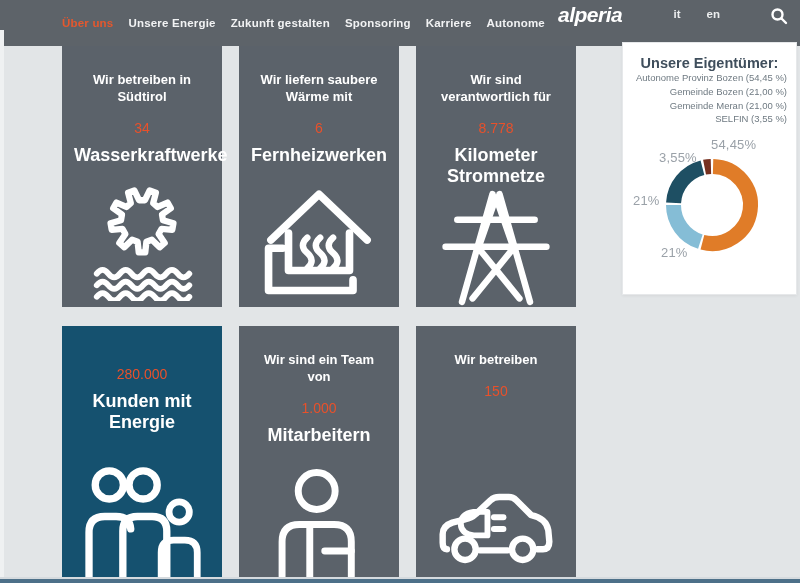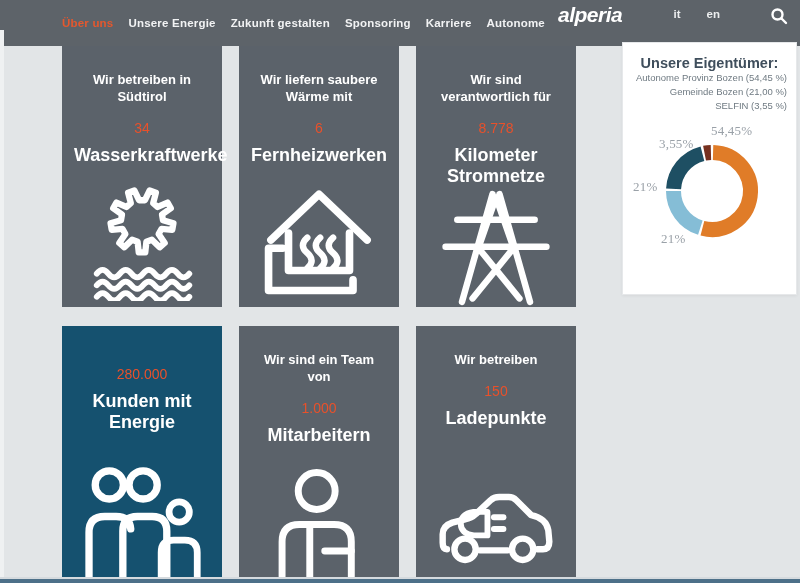--- a/index.html
+++ b/index.html
@@ -32,21 +32,21 @@
   .icon-box{margin-top:auto;display:flex;justify-content:center;}
   .icon-box svg{display:block;}
   .ic{stroke:#fff;fill:none;stroke-linejoin:round;stroke-linecap:round;}
 
   
   .owner-card{position:absolute;left:622px;top:42px;width:175px;height:253px;background:#fff;
               box-sizing:border-box;border:1px solid #e6e8ea;box-shadow:0 1px 3px rgba(0,0,0,.06);}
   .owner-title{margin:12px 8px 0;text-align:center;font-size:14.5px;font-weight:bold;color:#3f4e5c;}
   .legend{margin:0 9px 0;text-align:right;}
   .legend-line{margin:0;font-size:9.5px;color:#6f7a82;line-height:1.45;}
-  .donut-wrap{position:relative;width:171px;height:147px;margin-top:1px;font-family:Liberation Serif, serif;}
+  .donut-wrap{position:relative;width:171px;height:147px;margin-top:1px;}
   .dlabel{position:absolute;font-size:13px;color:#9aa1a8;letter-spacing:.2px;}
   .dl0{left:88px;top:10px;}
   .dl1{left:38px;top:118px;}
   .dl2{left:10px;top:66px;}
   .dl3{left:36px;top:23px;}
 
   
   .edge-left{position:absolute;left:0;top:30px;width:4px;bottom:0;background:#eff1f2;}
   .bottom-light{position:absolute;left:0;bottom:4px;width:800px;height:2px;background:#d5dade;}
   .bottom-dark{position:absolute;left:0;bottom:0;width:800px;height:4px;background:#4d7089;}
@@ -157,41 +157,41 @@
           <path class="ic" stroke-width="6" d="M18,100 V70 q0,-15 15,-15 h30 q15,0 15,15 v30"></path>
           <path class="ic" stroke-width="6" d="M42,57 V100"></path>
           <path class="ic" stroke-width="6" d="M55,78 H78"></path>
         </svg>
       </div>
     </article>
 
     <article class="card">
       <p class="stat-heading">Wir betreiben</p>
       <p class="stat-value">150</p>
-      <p class="stat-label">Ladepunkte</p>
       <div class="icon-box">
         <svg width="128" height="104" viewBox="0 0 120 90">
           <path class="ic" stroke-width="6" d="M14,64 Q10,64 10,58 V50 Q10,42 19,39 L31,36 Q37,35 41,31 L55,18 Q58,15 63,15 H72 Q76,15 79,18 L93,32 Q107,35 109,46 L110,57 Q110,64 104,64 H99"></path>
           <path class="ic" stroke-width="5.5" d="M39,29 H52 V51 H39 Q27,49 27,40 Q27,31 39,29 Z"></path>
           <path class="ic" stroke-width="5.5" d="M58,34 H67"></path>
           <path class="ic" stroke-width="5.5" d="M58,45 H67"></path>
           <circle class="ic" stroke-width="6" cx="31" cy="64" r="10"></circle>
           <circle class="ic" stroke-width="6" cx="85" cy="64" r="10"></circle>
           <path class="ic" stroke-width="6" d="M45,65 H71"></path>
         </svg>
       </div>
     </article>
   </div>
 </div>
 
 <aside class="owner-card">
   <h3 class="owner-title">Unsere Eigentümer:</h3>
   <div class="legend">
     <p class="legend-line">Autonome Provinz Bozen (54,45 %)</p>
     <p class="legend-line">Gemeinde Bozen (21,00 %)</p>
+    <p class="legend-line">Gemeinde Meran (21,00 %)</p>
     <p class="legend-line">SELFIN (3,55 %)</p>
   </div>
   <div class="donut-wrap">
     <svg width="173" height="147" viewBox="0 0 173 147">
         <path d="M90.07,39.52 A38.5,38.5 0 1 1 79.41,115.29" fill="none" stroke="#e07c28" stroke-width="15"></path>
         <path d="M77.35,114.69 A38.5,38.5 0 0 1 50.50,77.99" fill="none" stroke="#85bdd6" stroke-width="15"></path>
         <path d="M50.56,75.84 A38.5,38.5 0 0 1 79.44,40.71" fill="none" stroke="#1e4f63" stroke-width="15"></path>
         <path d="M81.54,40.23 A38.5,38.5 0 0 1 87.93,39.52" fill="none" stroke="#76301f" stroke-width="15"></path>
       </svg>
     <span class="dlabel dl0">54,45%</span>

